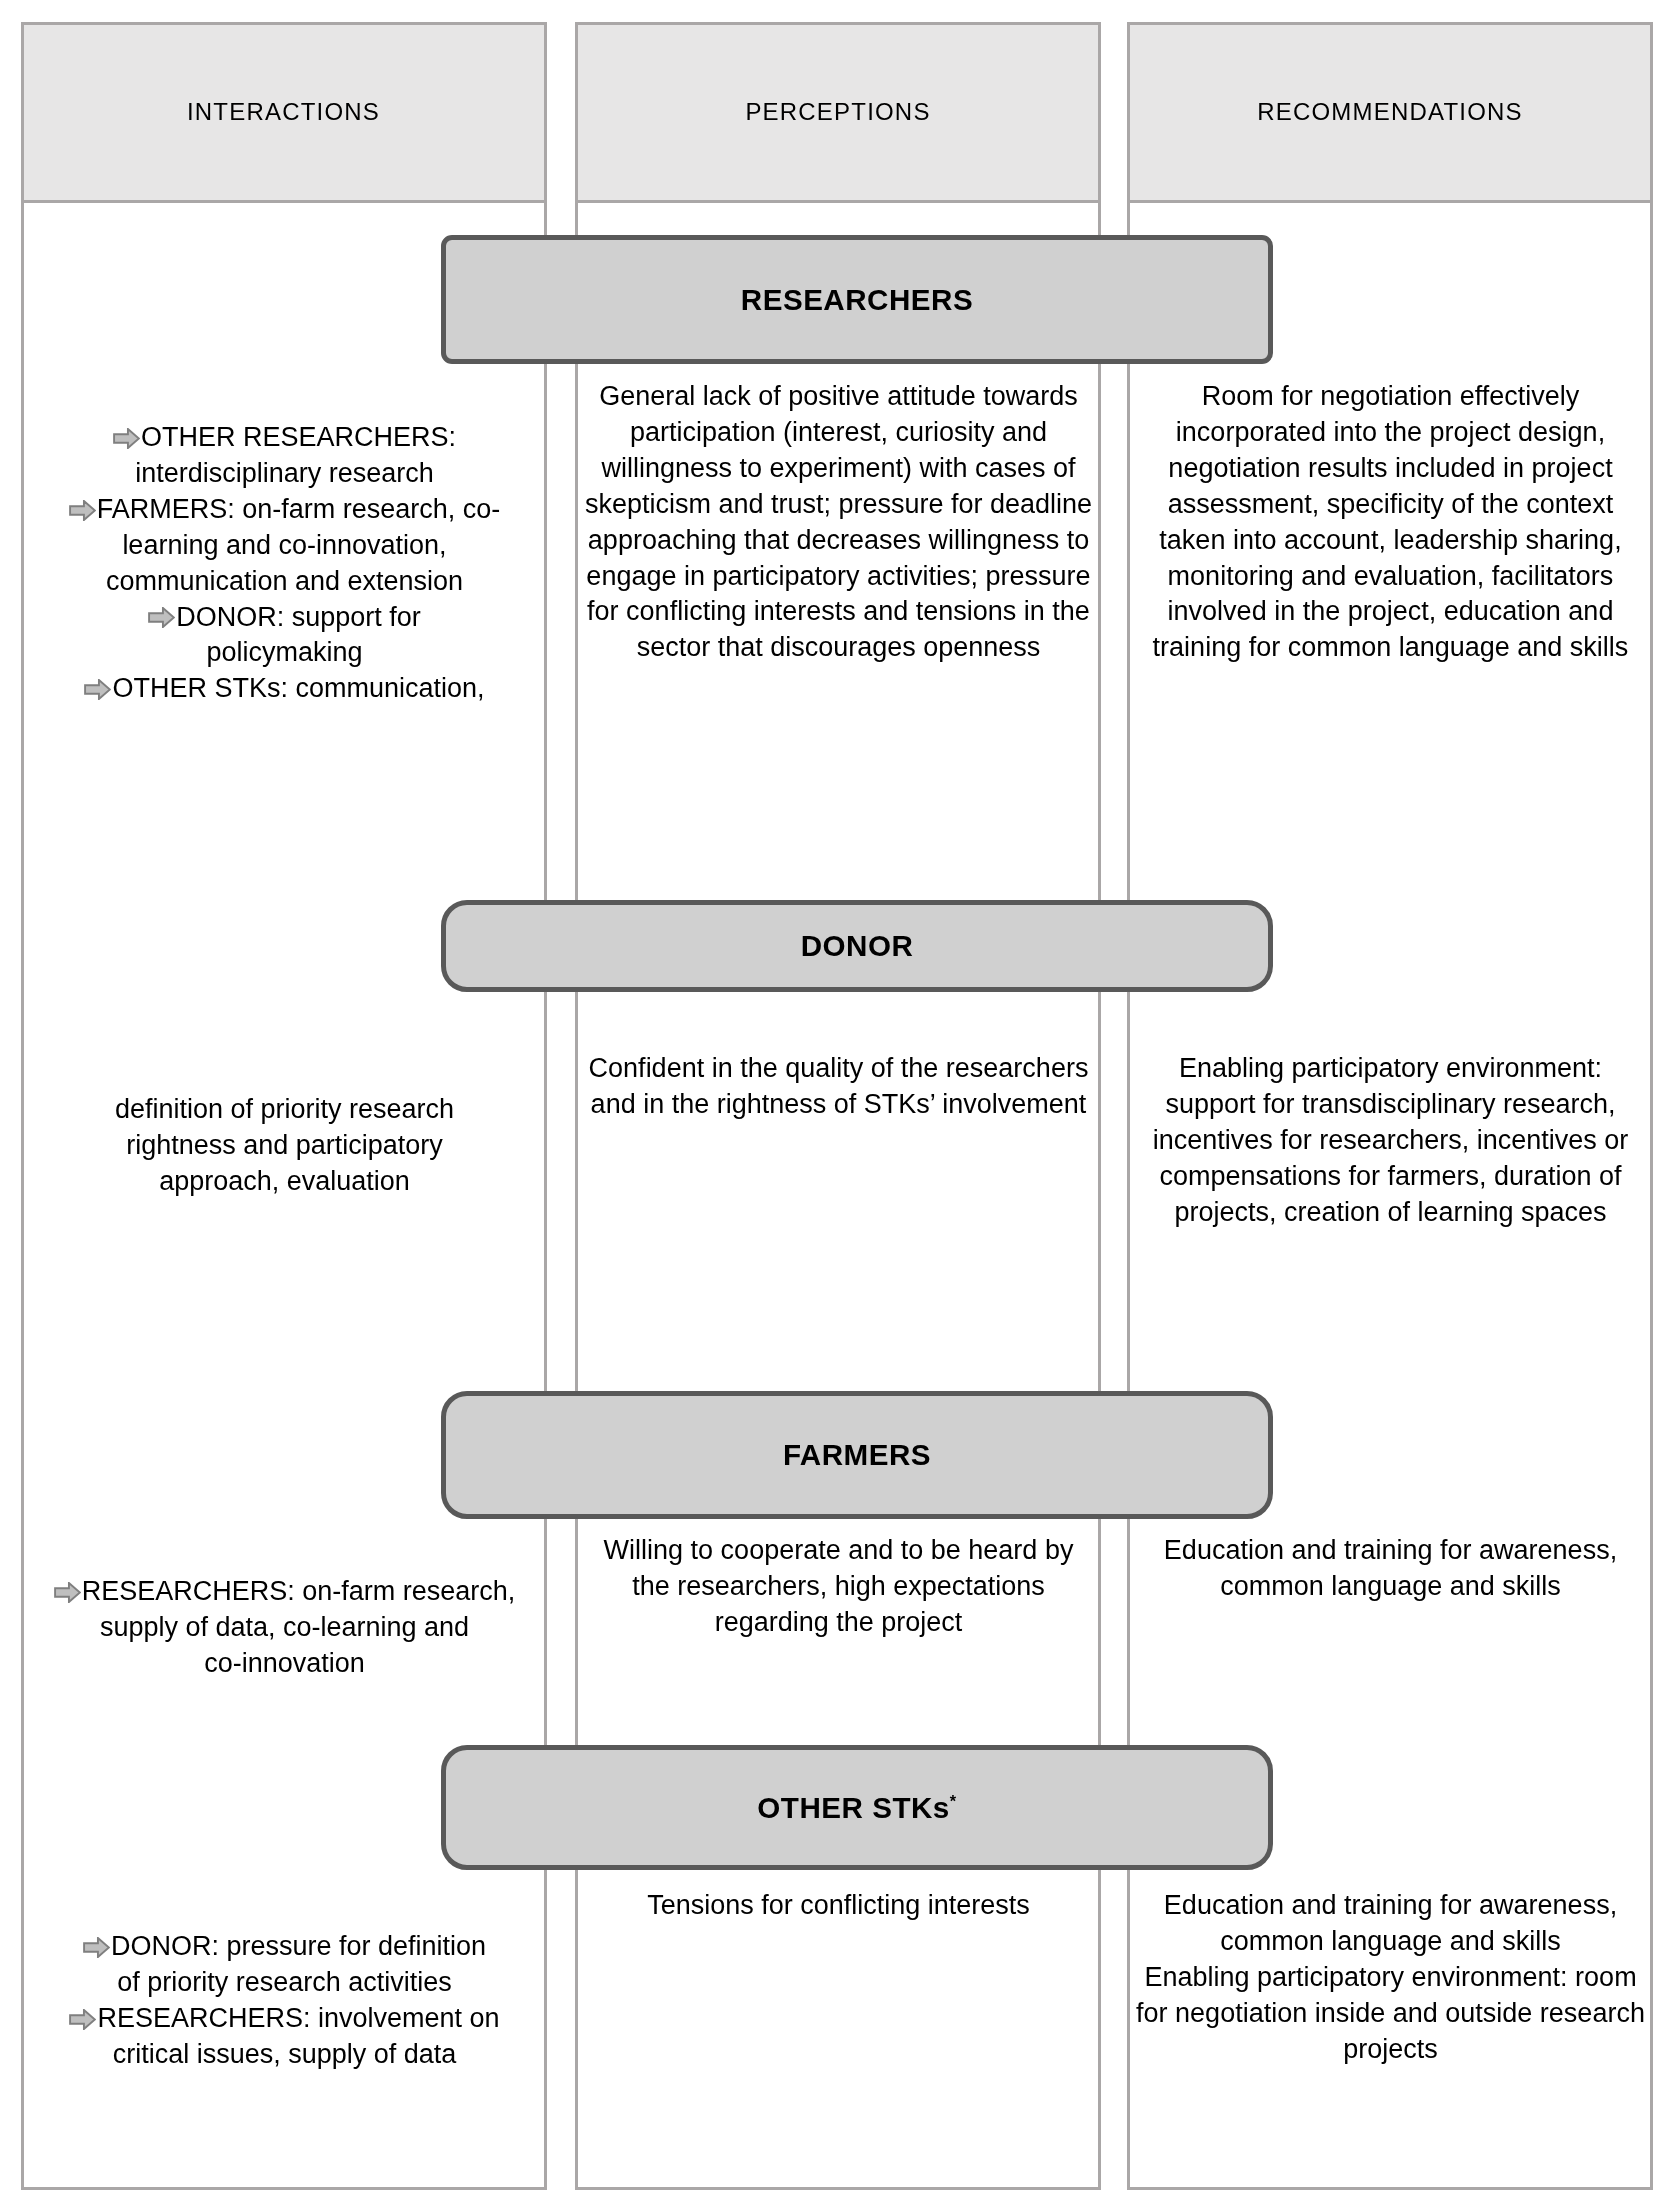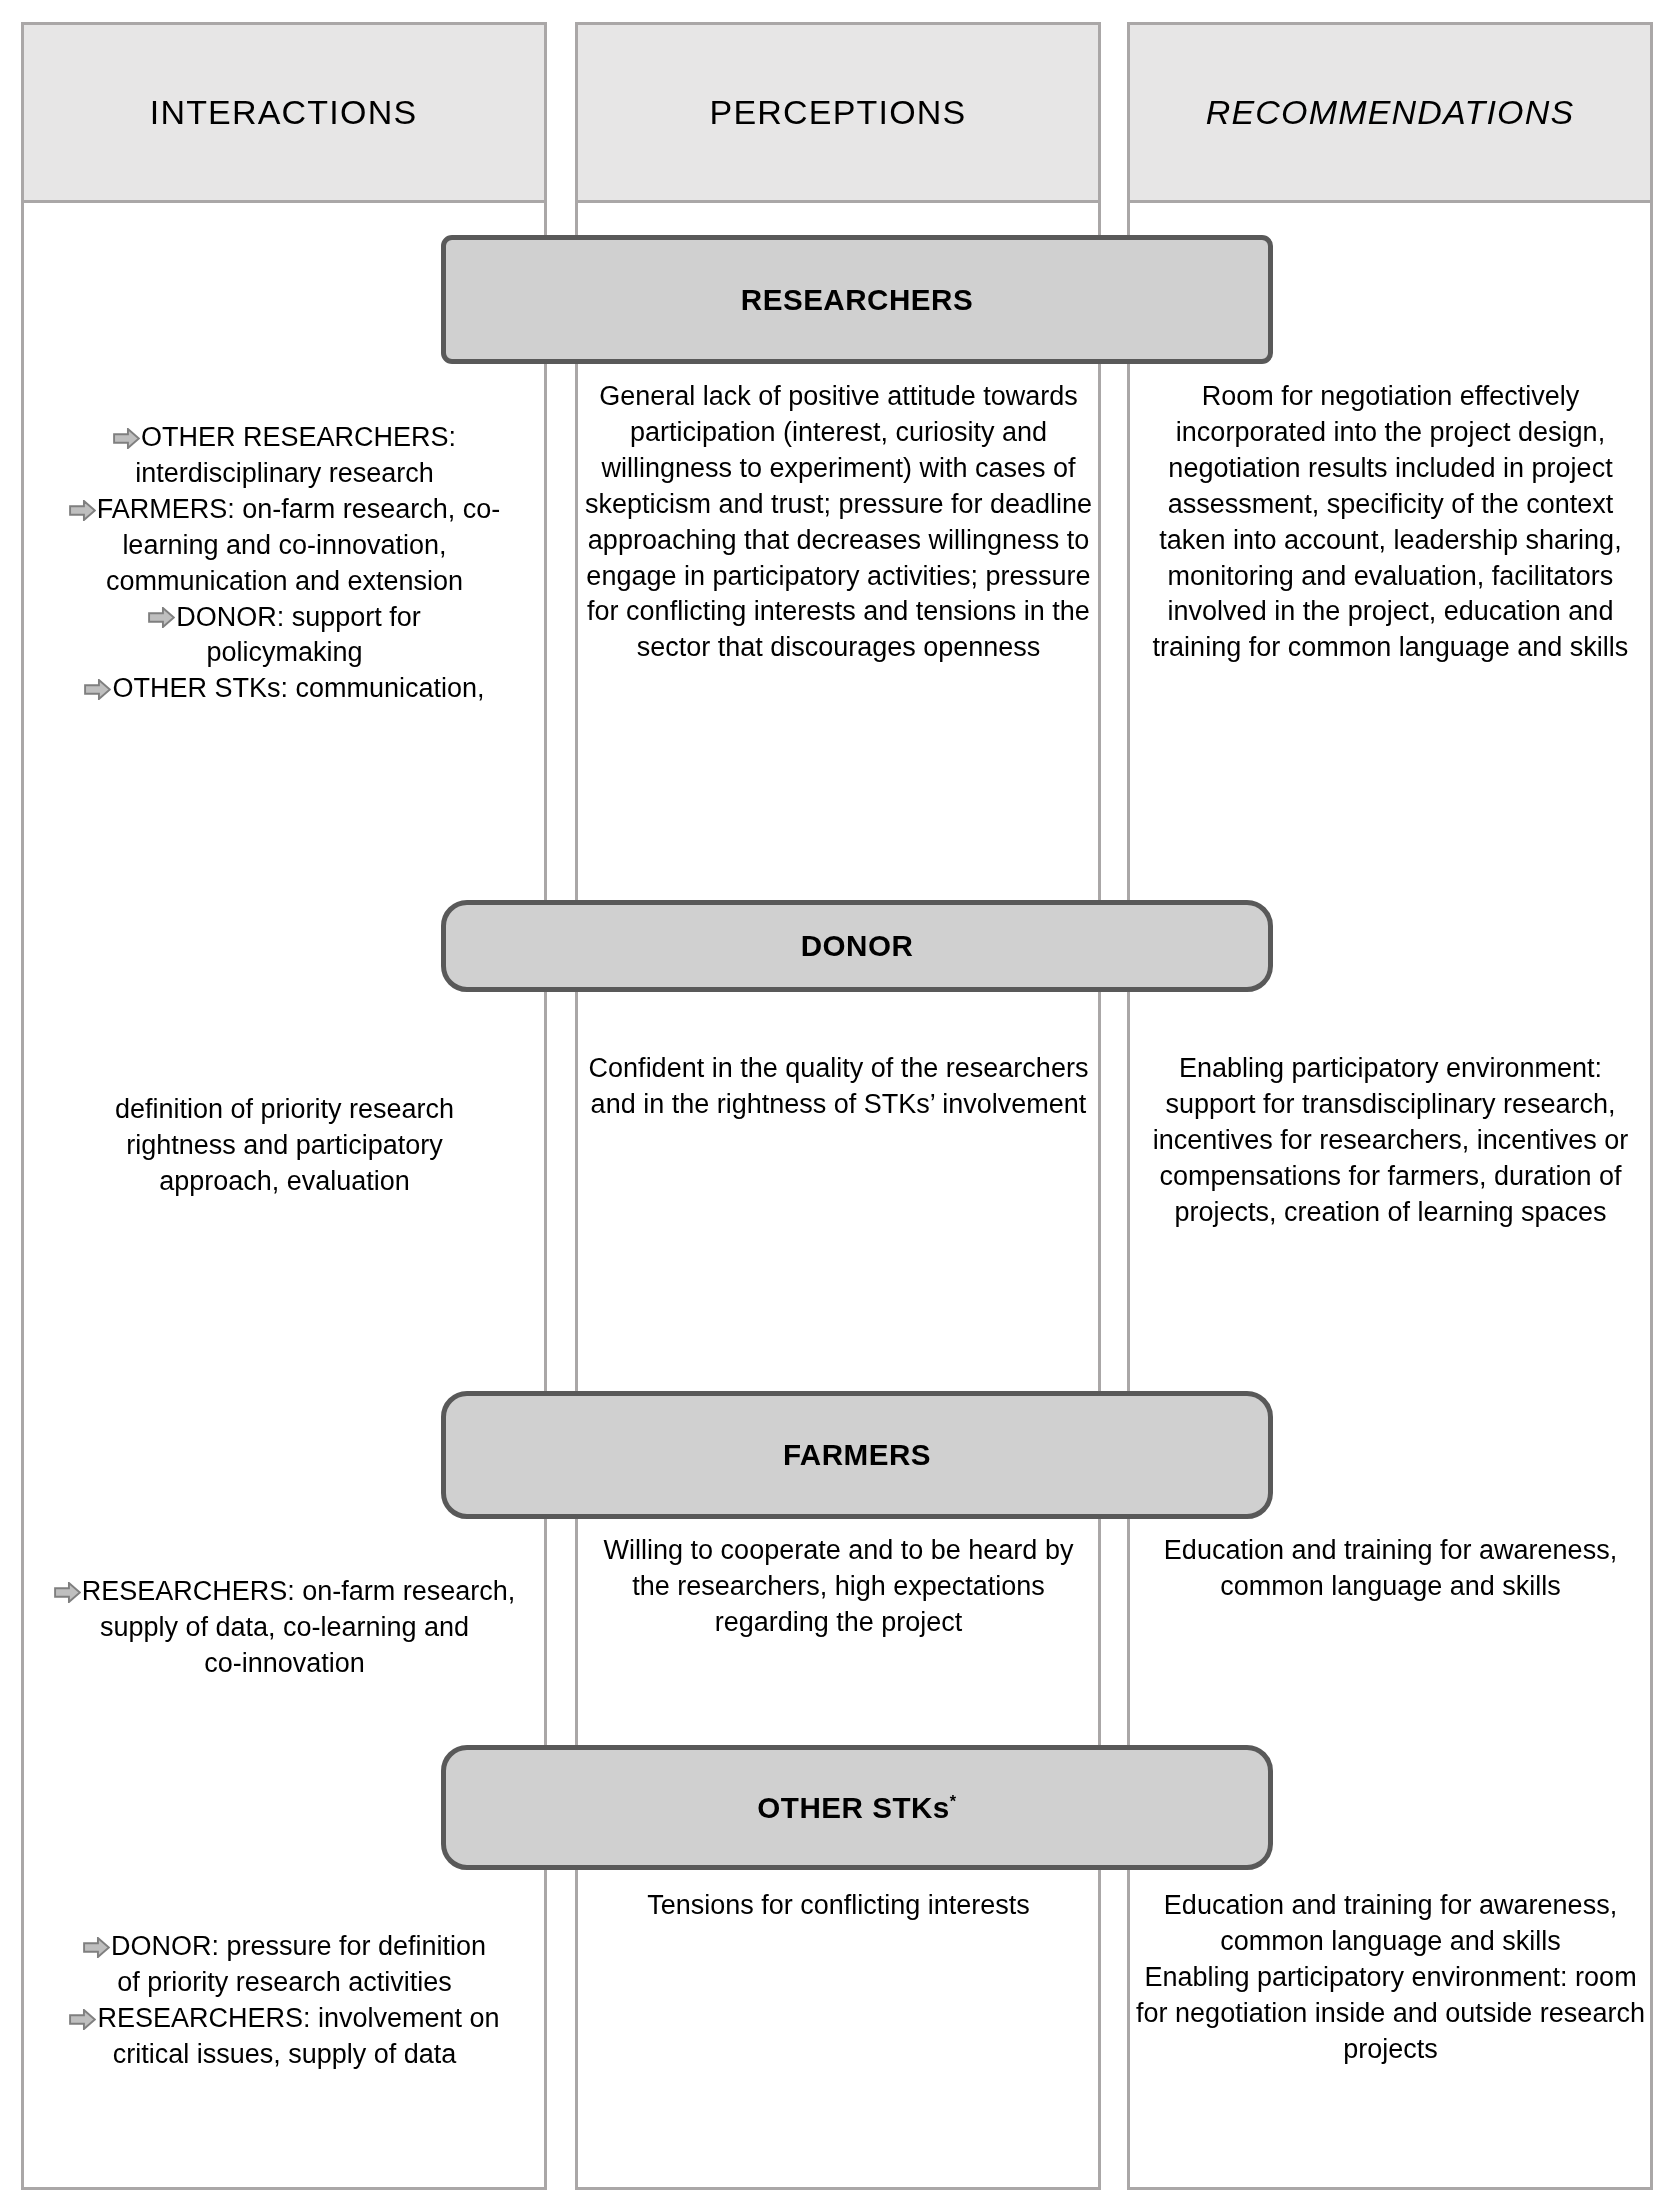--- a/index.html
+++ b/index.html
@@ -37,23 +37,23 @@
     background: #e7e6e6;
     border: 3.3px solid #aaa7a7;
     box-sizing: border-box;
     display: flex;
     align-items: center;
     justify-content: center;
     z-index: 4;
   }
   #header-interactions { left: 20.5px;   width: 526px; }
   #header-perceptions  { left: 575px; width: 526px; }
-  #header-recommend    { left: 1127px; width: 526px; font-style: italic; }
+  #header-recommend    { left: 1127px; width: 526px; }
   .col-header-label {
-    font-size: 34px;
+    font-size: 24px;
     letter-spacing: 1.2px;
     font-weight: 400;
     color: #000;
     white-space: nowrap;
   }
 
   
   .actor-banner {
     position: absolute;
     left: 441px;

